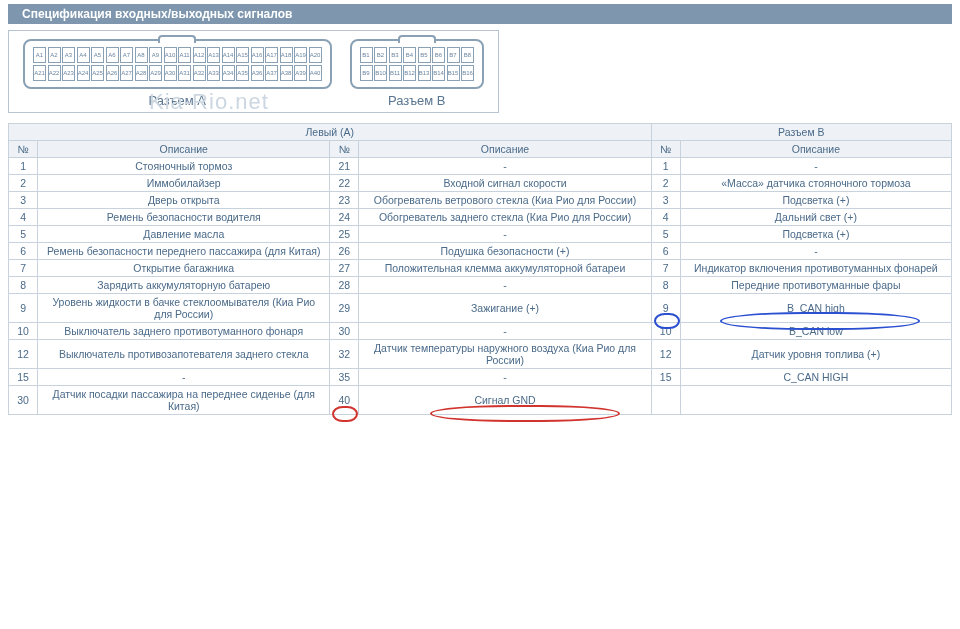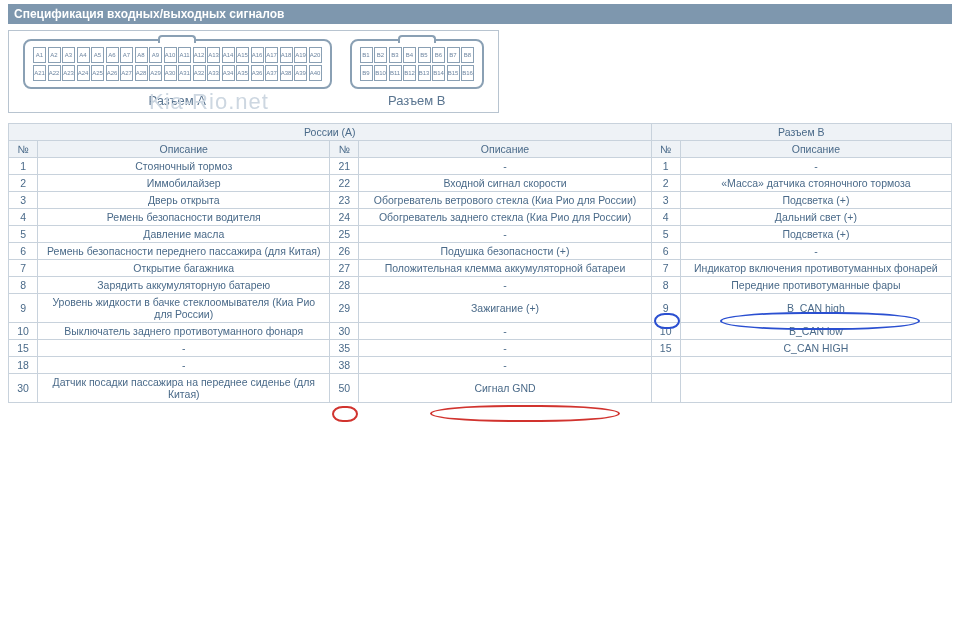--- a/index.html
+++ b/index.html
@@ -1,18 +1,18 @@
 <!DOCTYPE html>
 <html><head>
 <meta charset="utf-8">
 <style>
   * { box-sizing: border-box; margin: 0; padding: 0; }
   html, body { width: 960px; height: 629px; font-family: Verdana, Arial, sans-serif; font-size: 11px; color: #4a6a89; background: #fff; }
   .page { padding: 4px 8px; }
-  .title-bar { background: #7e97ae; color: #fff; font-weight: bold; font-size: 12px; padding: 3px 6px; margin-bottom: 6px; }
+  .title-bar { background: #7e97ae; color: #fff; font-weight: bold; font-size: 12px; padding: 3px 14px; margin-bottom: 6px; }
   .diagram-box { border: 1px solid #b8c4d0; display: inline-block; padding: 8px 14px 4px 14px; margin-bottom: 10px; }
   .connectors { display: flex; gap: 18px; align-items: flex-start; }
   .connector { display: flex; flex-direction: column; align-items: center; }
   .conn-frame { border: 2px solid #8aa0b4; border-radius: 8px; padding: 6px 8px; background: #fff; position: relative; }
   .notch { position:absolute; top:-6px; left:50%; transform:translateX(-50%); width:38px; height:8px; border:2px solid #8aa0b4; border-bottom:none; border-radius:4px 4px 0 0; background:#fff; }
   .pinrow { display: flex; gap: 1.5px; }
   .pin { width: 13px; height: 16px; border: 1px solid #8aa0b4; font-size: 6px; line-height: 7px; text-align: center; display:flex; flex-direction:column; justify-content:center; color:#6d85a0; }
   .conn-label { font-size: 13px; margin-top: 4px; color:#5a7590; }
   .watermark { position: relative; }
   .wm-text { position:absolute; left:140px; top:58px; font-size:22px; color:#cdd7e1; letter-spacing:1px; pointer-events:none; }
@@ -121,21 +121,21 @@
         </div>
         <div class="conn-label">Разъем B</div>
       </div>
     </div>
     <div class="wm-text">Kia-Rio.net</div>
   </div>
 
   <table class="spec">
     <thead>
       <tr>
-        <th colspan="4">России (А)</th>
+        <th colspan="4">Левый (А)</th>
         <th colspan="2">Разъем В</th>
       </tr>
       <tr>
         <th class="colA-num">№</th>
         <th class="colA-desc">Описание</th>
         <th class="colA2-num">№</th>
         <th class="colA2-desc">Описание</th>
         <th class="colB-num">№</th>
         <th class="colB-desc">Описание</th>
       </tr>
@@ -215,39 +215,39 @@
         </tr>
         <tr>
           <td class="num">10</td>
           <td class="desc">Выключатель заднего противотуманного фонаря</td>
           <td class="num">30</td>
           <td class="desc">-</td>
           <td class="num">10</td>
           <td class="desc">B_CAN low</td>
         </tr>
         <tr>
+          <td class="num">12</td>
+          <td class="desc">Выключатель противозапотевателя заднего стекла</td>
+          <td class="num">32</td>
+          <td class="desc">Датчик температуры наружного воздуха (Киа Рио для России)</td>
+          <td class="num">12</td>
+          <td class="desc">Датчик уровня топлива (+)</td>
+        </tr>
+        <tr>
           <td class="num">15</td>
           <td class="desc">-</td>
           <td class="num">35</td>
           <td class="desc">-</td>
           <td class="num">15</td>
           <td class="desc">C_CAN HIGH</td>
         </tr>
         <tr>
-          <td class="num">18</td>
-          <td class="desc">-</td>
-          <td class="num">38</td>
-          <td class="desc">-</td>
-          <td class="num"></td>
-          <td class="desc"></td>
-        </tr>
-        <tr>
           <td class="num">30</td>
           <td class="desc">Датчик посадки пассажира на переднее сиденье (для Китая)</td>
-          <td class="num">50</td>
+          <td class="num">40</td>
           <td class="desc">Сигнал GND</td>
           <td class="num"></td>
           <td class="desc"></td>
         </tr>
       </tbody>
   </table>
 
   <div class="ring ring-red ring29"></div>
   <div class="ring ring-red ring-ign"></div>
   <div class="ring ring-blue ring-b5n"></div>

